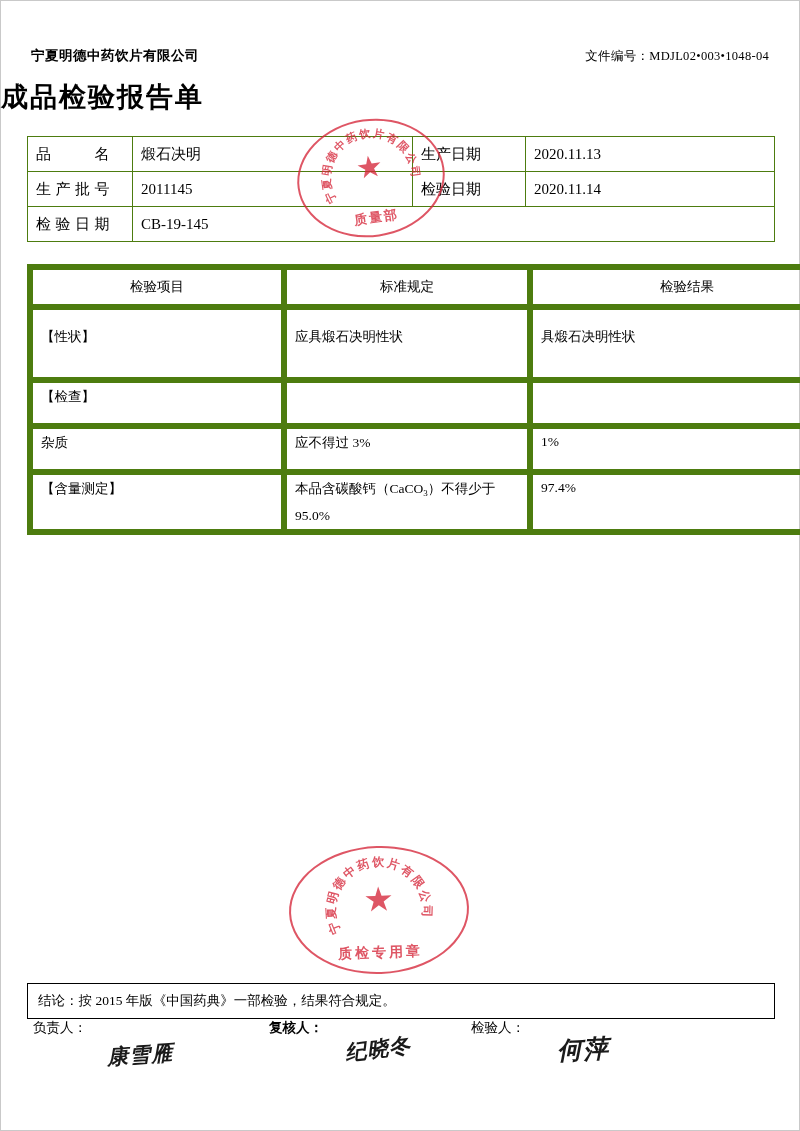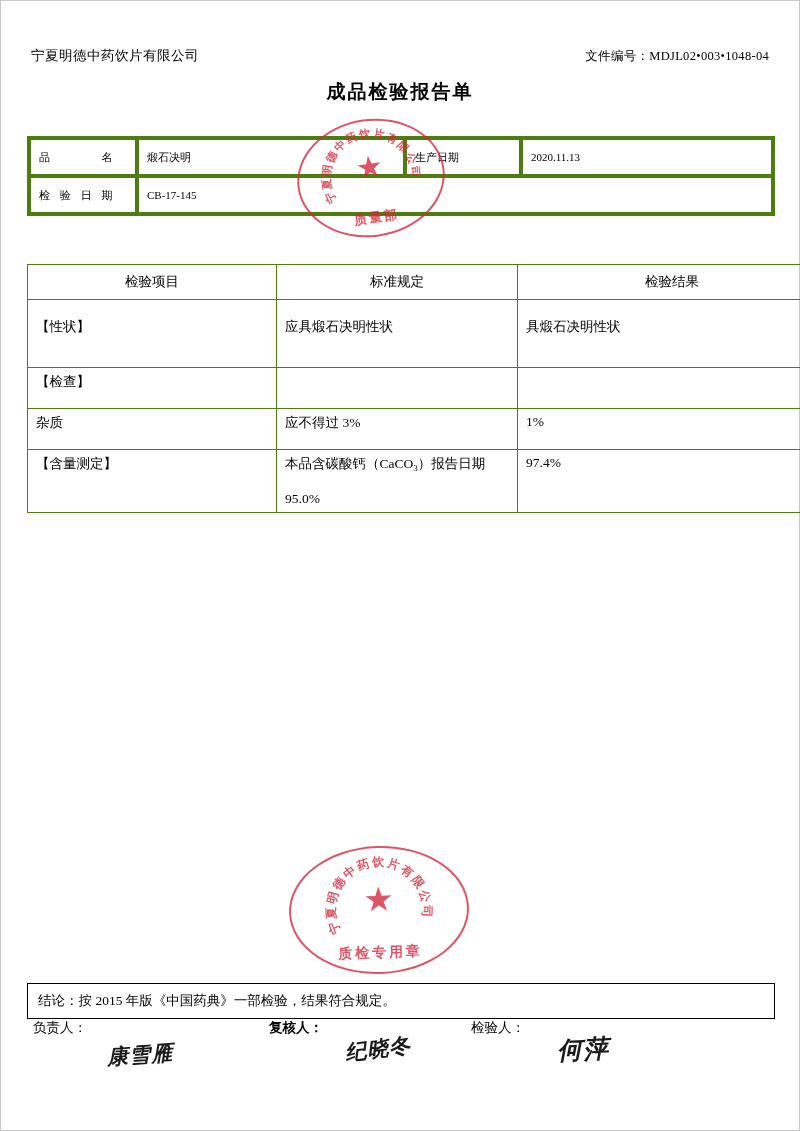--- a/index.html
+++ b/index.html
@@ -28,48 +28,47 @@
   .header-row {
     position: absolute;
     top: 46px;
     left: 30px;
     right: 30px;
     display: flex;
     justify-content: space-between;
     align-items: baseline;
     font-size: 13.5px;
   }
-  .company-name { letter-spacing: 0.5px; }
+  .company-name { letter-spacing: 0.5px; font-weight: bold; }
   .doc-no { font-size: 12.5px; letter-spacing: 0.3px; }
 
   
   .title {
     position: absolute;
     top: 78px;
     left: 0;
     width: 100%;
-    text-align: center;
-    font-size: 19px;
+    font-size: 27px;
     font-weight: bold;
     letter-spacing: 2px;
     font-family: "Liberation Serif", "DejaVu Serif", serif;
   }
 
   
   .main-table {
     position: absolute;
     top: 135px;
     left: 26px;
     width: 748px;
     border-collapse: collapse;
     table-layout: fixed;
   }
   .main-table td {
-    border: 4px solid #4d7c0f;
-    font-size: 11px;
+    border: 1px solid #4d7c0f;
+    font-size: 15px;
     padding: 4px 8px;
     vertical-align: middle;
     height: 26px;
   }
   .lbl {
     width: 88px;
     text-align: left;
     letter-spacing: 0.5px;
     padding-left: 10px;
   }
@@ -92,21 +91,21 @@
   
   .insp-table {
     position: absolute;
     top: 263px;
     left: 26px;
     width: 748px;
     border-collapse: collapse;
     table-layout: fixed;
   }
   .insp-table th, .insp-table td {
-    border: 1px solid #4d7c0f;
+    border: 6px solid #4d7c0f;
     font-size: 13.5px;
     font-weight: normal;
     padding: 5px 8px;
     vertical-align: top;
   }
   .insp-table thead th {
     text-align: center;
     height: 24px;
     vertical-align: middle;
   }
@@ -234,22 +233,28 @@
 
   <table class="main-table">
     <tbody>
         <tr>
       <td class="lbl"><span class="lbl-sp">品　　名</span></td>
       <td class="val">煅石决明</td>
       <td class="lbl2">生产日期</td>
       <td class="val2">2020.11.13</td>
     </tr>
     <tr>
+      <td class="lbl"><span class="lbl-sp">生产批号</span></td>
+      <td class="val">2011145</td>
+      <td class="lbl2">检验日期</td>
+      <td class="val2">2020.11.14</td>
+    </tr>
+    <tr>
       <td class="lbl report-no-label"><span class="lbl-sp">检验日期</span></td>
-      <td class="report-no-value" colspan="3">CB-17-145</td>
+      <td class="report-no-value" colspan="3">CB-19-145</td>
     </tr>
   </tbody>
     </table>
 
   <table class="insp-table">
     <thead>
       <tr>
         <th class="col-item">检验项目</th>
         <th class="col-std">标准规定</th>
         <th class="col-res">检验结果</th>
@@ -267,22 +272,22 @@
         <td></td>
       </tr>
       <tr>
         <td>杂质</td>
         <td>应不得过 3%</td>
         <td>1%</td>
       </tr>
       <tr>
         <td class="spacer-cell" style="vertical-align:top;">【含量测定】</td>
         <td class="spacer-cell" style="vertical-align:top;">
-          <span class="nb"><span>本品含碳酸钙（CaCO</span><sub>3</sub><span>）报告日期</span></span>
-          <div style="margin-top:18px;">95.0%</div>
+          <span class="nb"><span>本品含碳酸钙（CaCO</span><sub>3</sub><span>）不得少于</span></span>
+          <div style="margin-top:10px;">95.0%</div>
         </td>
         <td class="spacer-cell" style="vertical-align:top;">97.4%</td>
       </tr>
     </tbody>
   </table>
 
   <table class="concl-table">
     <tbody>
         <tr>
       <td>结论：按 2015 年版《中国药典》一部检验，结果符合规定。</td>

